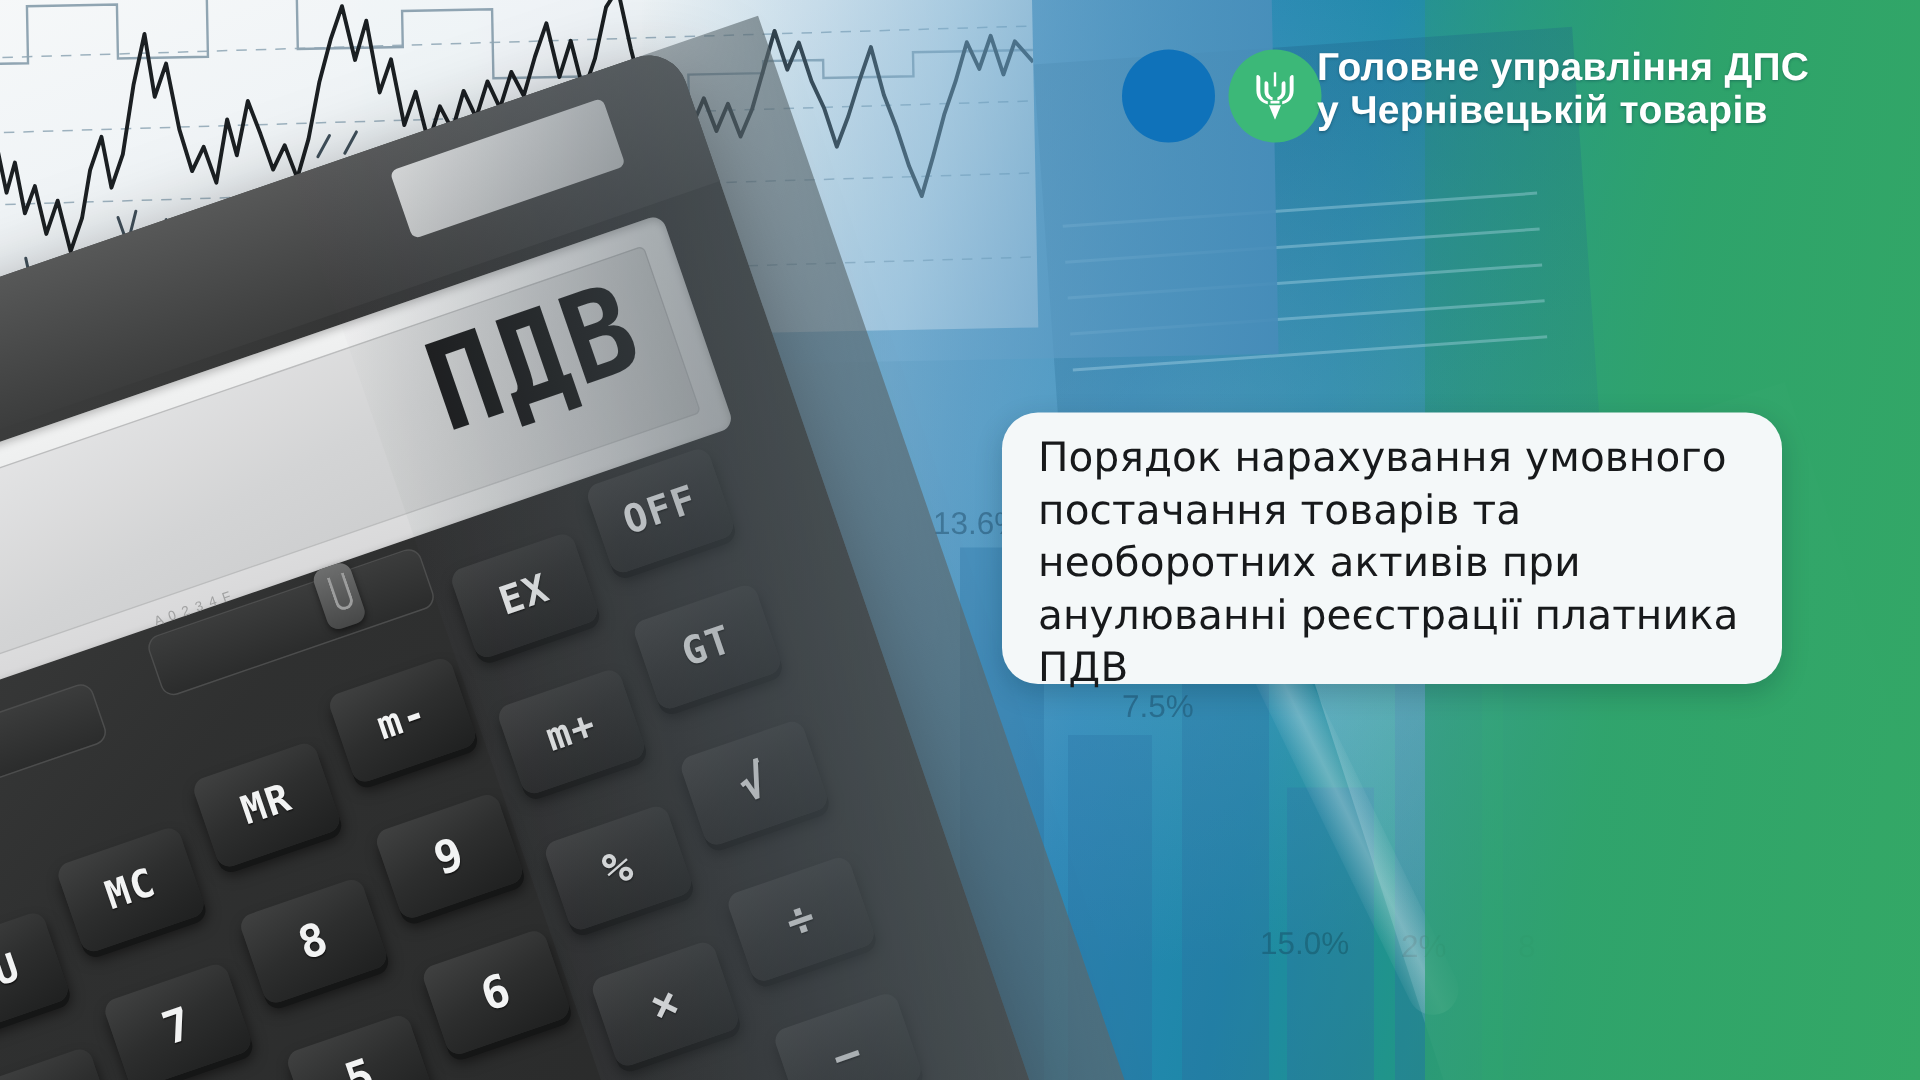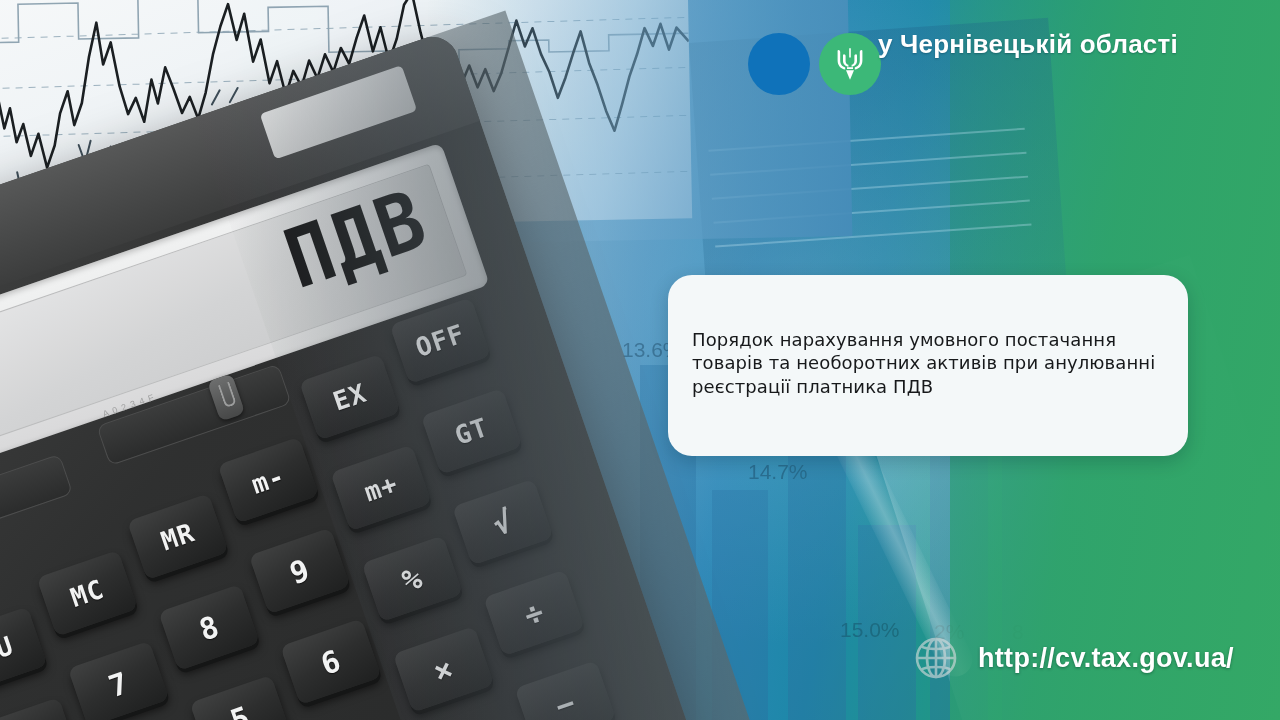--- a/index.html
+++ b/index.html
@@ -216,25 +216,24 @@
   
   .card{
     position:absolute;left:668px;top:275px;width:520px;height:181px;
     background:#f4f8f9;
     border-radius:24px;
     box-shadow:0 6px 18px rgba(0,30,45,.22);
   }
   .card-text{
     position:absolute;left:24px;top:13px;right:12px;
     color:#17191b;
-    font-size:18px;
+    font-size:27px;
     line-height:1.30;
     font-family:"DejaVu Sans","Liberation Sans",sans-serif;
     letter-spacing:.1px;
-    margin-top:40px;
   }
 
   
   .urlbar{position:absolute;left:912px;top:634px;display:flex;align-items:center;}
   .globe{width:48px;height:48px;opacity:.62;}
   .url-text{
     margin-left:18px;
     color:#ffffff;
     font-weight:700;
     font-size:27px;
@@ -251,21 +250,21 @@
   <div class="bg-glow"></div>
 
   <div class="barchart">
     <div class="bar" style="left:0px;  width:56px; height:355px;"></div>
     <div class="bar" style="left:72px; width:56px; height:230px;"></div>
     <div class="bar" style="left:148px;width:58px; height:330px;"></div>
     <div class="bar" style="left:218px;width:58px; height:195px;"></div>
     <div class="bar" style="left:290px;width:58px; height:340px;"></div>
     <div class="bar" style="left:362px;width:58px; height:352px;"></div>
     <div class="blabel" style="left:-18px;top:8px;">13.6%</div>
-    <div class="blabel" style="left:108px;top:130px;">14.7%</div>
+    <div class="blabel" style="left:108px;top:130px;">7.5%</div>
     <div class="blabel" style="left:88px; top:4px;">14.8%</div>
     <div class="blabel" style="left:200px;top:288px;">15.0%</div>
     <div class="blabel" style="left:186px;top:6px;">14.%</div>
     <div class="blabel" style="left:262px;top:6px;">14.9%</div>
     <div class="blabel" style="left:294px;top:290px;">2%</div>
     <div class="blabel" style="left:372px;top:290px;">8</div>
   </div>
   <div class="tube"></div>
   <div class="sheet"></div>
   <div class="greenwash"></div>
@@ -379,35 +378,23 @@
           <path d="M26.6,3.0c0.9,0,0.8,0.9,0.8,2.0v8.4c0,5.0-3.2,8.3-7.6,9.1v-2.0c2.7-0.7,5.0-2.9,5.0-6.9V5.0C24.8,3.9,25.6,3.0,26.6,3.0z"></path>
           <path d="M9.0,7.2c0.9,0,1.6,0.8,1.6,1.8v5.2c0,2.0,1.4,3.2,2.8,3.6v2.0c-3.2-0.5-5.4-2.7-5.4-6.0V9.0C8.0,8.0,8.1,7.2,9.0,7.2z"></path>
           <path d="M21.0,7.2c0.9,0,1.0,0.8,1.0,1.8v4.8c0,3.3-2.2,5.5-5.4,6.0v-2.0c1.4-0.4,2.8-1.6,2.8-3.6V9.0C19.4,8.0,20.1,7.2,21.0,7.2z"></path>
           <path d="M12.0,20.2h6.0v1.8h-6.0z"></path>
           <path d="M11.0,23.2h8.0l-4.0,9.6z"></path>
         </g>
       </svg>
     </div>
   </div>
   <div class="org-title">
-    <span class="l2">у  Чернівецькій  області</span>
+    <span>Головне управління ДПС</span>
+    <span class="l2">у  Чернівецькій  товарів</span>
   </div>
 
 
   <div class="card">
     <div class="card-text">Порядок нарахування умовного постачання товарів та необоротних активів при анулюванні реєстрації платника ПДВ</div>
   </div>
 
-  <div class="urlbar">
-    <svg class="globe" viewBox="0 0 48 48" aria-hidden="true">
-      <g fill="none" stroke="#d8dcdd" stroke-width="2.6">
-        <circle cx="24" cy="24" r="19"></circle>
-        <ellipse cx="24" cy="24" rx="9" ry="19"></ellipse>
-        <line x1="5" y1="24" x2="43" y2="24"></line>
-        <path d="M9,12 C14,16 34,16 39,12"></path>
-        <path d="M9,36 C14,32 34,32 39,36"></path>
-        <line x1="24" y1="5" x2="24" y2="43"></line>
-      </g>
-    </svg>
-    <div class="url-text">http://cv.tax.gov.ua/</div>
-  </div>
 
 </div>
 
 </body></html>

